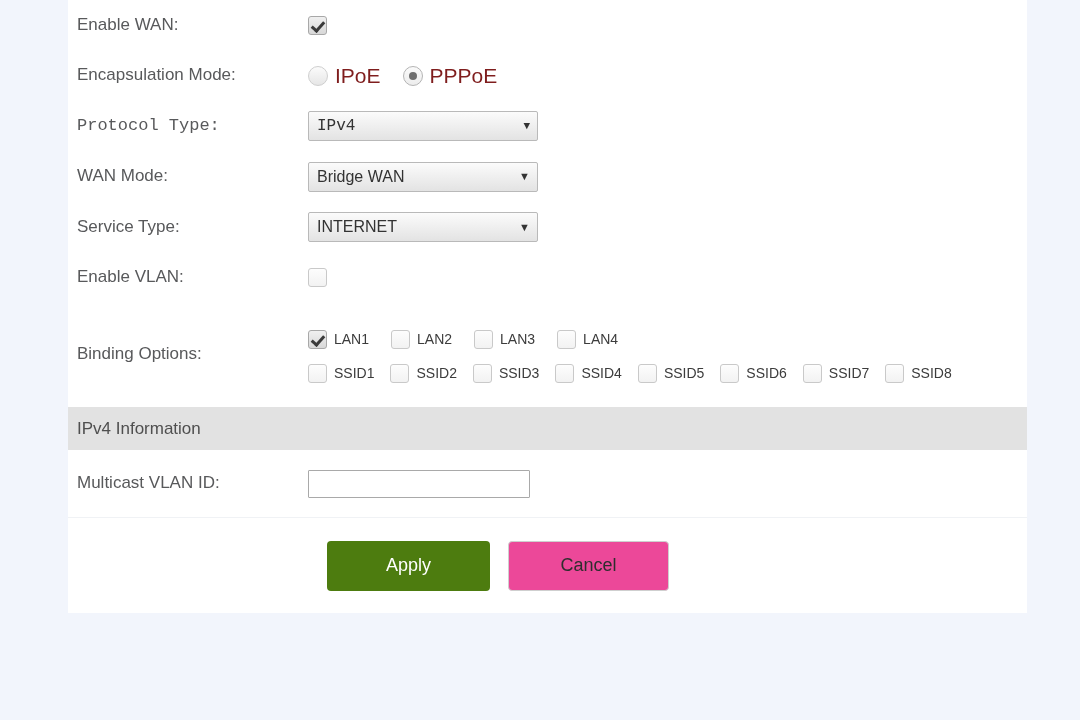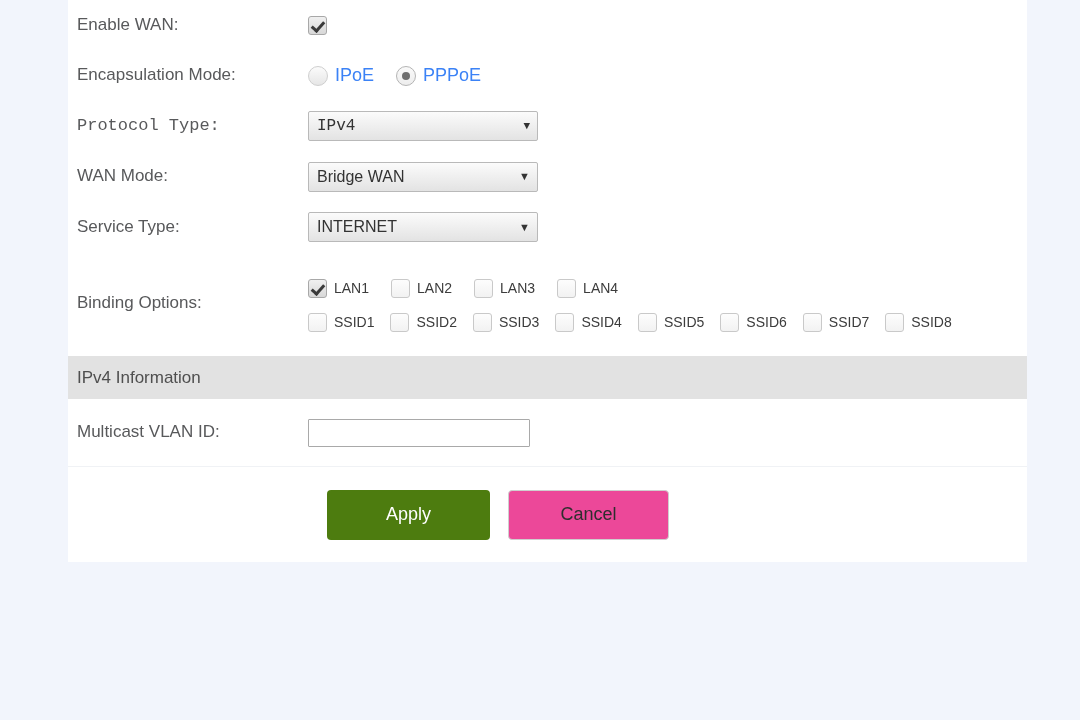--- a/index.html
+++ b/index.html
@@ -145,22 +145,22 @@
     display: flex;
     align-items: center;
   }
   .radio-item {
     display: flex;
     align-items: center;
     margin-right: 22px;
   }
   .radio-item .rb { margin-right: 7px; }
   .radio-item span {
-    color: #3b82f6;
-    font-size: 18px;
+    color: #7f1d1d;
+    font-size: 21px;
   }
 
   
   .select {
     width: 230px;
     height: 30px;
     box-sizing: border-box;
     border: 1px solid #b9b9b9;
     border-radius: 2px;
     background: linear-gradient(#fbfbfb, #e3e3e3);
@@ -327,20 +327,26 @@
     <div class="form-row row-service">
       <div class="row-label">Service Type:</div>
       <div class="row-field">
         <div class="select">
           <span>INTERNET</span>
           <span class="caret">▼</span>
         </div>
       </div>
     </div>
 
+    <div class="form-row row-vlan">
+      <div class="row-label">Enable VLAN:</div>
+      <div class="row-field">
+        <span class="cb"></span>
+      </div>
+    </div>
 
     <div class="form-row row-binding">
       <div class="row-label">Binding Options:</div>
       <div class="row-field">
         <div class="bind-wrap">
           <label class="bind-item lan">
             <span class="cb checked"></span>
             <span>LAN1</span>
           </label>
           <label class="bind-item lan">

